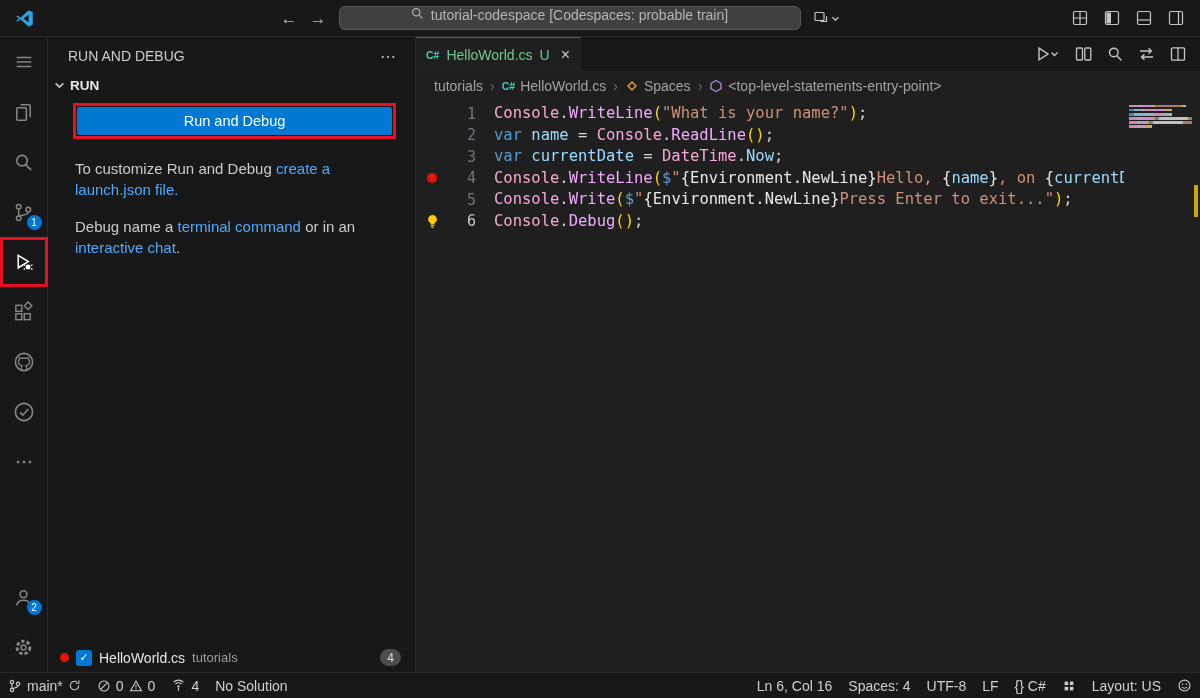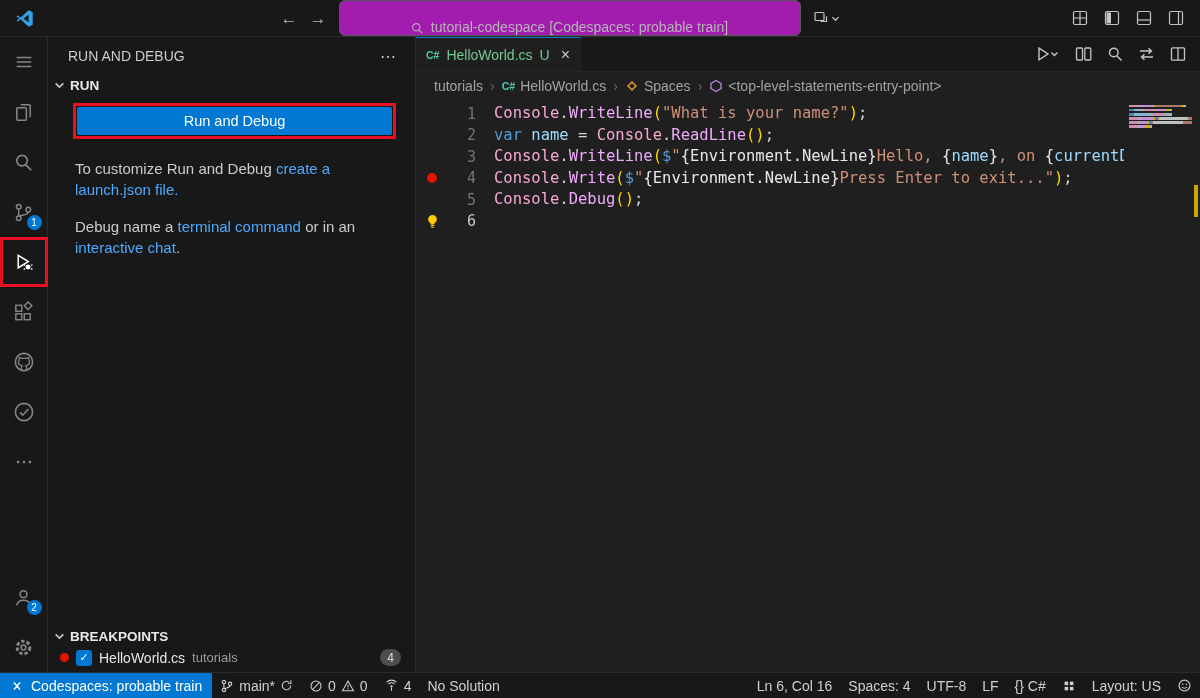--- a/index.html
+++ b/index.html
@@ -12,22 +12,22 @@
   body{width:1200px;height:698px;overflow:hidden;background:var(--bg-editor);
        font-family:"Liberation Sans",sans-serif;color:var(--fg);position:relative;user-select:none}
   svg{display:block}
 
   
   .titlebar{height:37px;background:var(--bg-dark);border-bottom:1px solid var(--border);
             display:flex;align-items:center}
   .tb-logo{width:48px;display:flex;justify-content:center}
   .tb-center{flex:1;display:flex;align-items:center;justify-content:center;gap:12px}
   .nav-arrow{color:#b9b9b9;font-size:17px;line-height:1}
-  .searchbox{width:462px;height:36px;background:#a21caf;border:1px solid #585858;border-radius:6px;
-             display:flex;align-items:flex-end;justify-content:center;gap:7px;color:#b5b5b5;font-size:14px}
+  .searchbox{width:462px;height:24px;background:#404040;border:1px solid #585858;border-radius:6px;
+             display:flex;align-items:flex-start;justify-content:center;gap:7px;color:#b5b5b5;font-size:14px}
   .cs-menu{display:flex;align-items:center;gap:2px;color:#c5c5c5}
   .tb-right{display:flex;gap:16px;padding-right:16px;color:#c5c5c5;align-items:center}
 
   
   .main{display:flex;height:635px}
 
   .activitybar{width:48px;background:var(--bg-dark);border-right:1px solid var(--border);
                display:flex;flex-direction:column;align-items:center}
   .ab-item{width:48px;height:50px;display:flex;align-items:center;justify-content:center;
            color:var(--fg-dim);position:relative;flex:none}
@@ -253,28 +253,20 @@
       </span>
       <span>RUN</span>
     </div>
     <div class="run-annotation">
       <button class="run-button">Run and Debug</button>
     </div>
     <div class="sb-text"><span>To customize Run and Debug </span><span class="sb-link">create a launch.json file.</span></div>
     <div class="sb-text"><span>Debug name a </span><span class="sb-link">terminal command</span><span> or in an </span><span class="sb-link">interactive chat</span><span>.</span></div>
 
     <div class="bp-section">
-      <div class="section-header">
-        <span class="chev">
-          <svg width="11" height="11" viewBox="0 0 10 10" fill="none" stroke="currentColor" stroke-width="1.5">
-              <path d="M1.5 3 5 6.5 8.5 3"></path>
-            </svg>
-        </span>
-        <span>BREAKPOINTS</span>
-      </div>
       <div class="bp-row">
         <span class="bp-dot"></span>
         <span class="checkbox">✓</span>
         <span class="bp-file">HelloWorld.cs</span>
         <span class="bp-path">tutorials</span>
         <span class="bp-badge">4</span>
       </div>
     </div>
   </div>
 
@@ -375,20 +367,21 @@
                 <rect x="6" y="11.8" width="4" height="1.2" fill="#ffcc00"></rect>
                 <rect x="6.6" y="13.6" width="2.8" height="1.1" fill="#ffcc00"></rect>
               </svg>
             </span>
             <span class="lnum current">6</span>
           </div>
         </div>
       <div class="code-lines">
           <div class="code-row"><span class="tk-type">Console</span><span class="tk-p">.</span><span class="tk-fn">WriteLine</span><span class="tk-b">(</span><span class="tk-str">"What is your name?"</span><span class="tk-b">)</span><span class="tk-p">;</span></div>
           <div class="code-row"><span class="tk-kw">var </span><span class="tk-var">name</span><span class="tk-p"> = </span><span class="tk-type">Console</span><span class="tk-p">.</span><span class="tk-fn">ReadLine</span><span class="tk-b">(</span><span class="tk-b">)</span><span class="tk-p">;</span></div>
+          <div class="code-row"><span class="tk-kw">var </span><span class="tk-var">currentDate</span><span class="tk-p"> = </span><span class="tk-type">DateTime</span><span class="tk-p">.</span><span class="tk-var">Now</span><span class="tk-p">;</span></div>
           <div class="code-row"><span class="tk-type">Console</span><span class="tk-p">.</span><span class="tk-fn">WriteLine</span><span class="tk-b">(</span><span class="tk-kw">$</span><span class="tk-str">"</span><span class="tk-wt">{</span><span class="tk-wt">Environment.NewLine</span><span class="tk-wt">}</span><span class="tk-str">Hello, </span><span class="tk-wt">{</span><span class="tk-var">name</span><span class="tk-wt">}</span><span class="tk-str">, on </span><span class="tk-wt">{</span><span class="tk-var">currentDate</span></div>
           <div class="code-row"><span class="tk-type">Console</span><span class="tk-p">.</span><span class="tk-fn">Write</span><span class="tk-b">(</span><span class="tk-kw">$</span><span class="tk-str">"</span><span class="tk-wt">{</span><span class="tk-wt">Environment.NewLine</span><span class="tk-wt">}</span><span class="tk-str">Press Enter to exit..."</span><span class="tk-b">)</span><span class="tk-p">;</span></div>
           <div class="code-row"><span class="tk-type">Console</span><span class="tk-p">.</span><span class="tk-fn">Debug</span><span class="tk-b">(</span><span class="tk-b">)</span><span class="tk-p">;</span></div>
         </div>
       <div class="minimap">
           <div>
             <div class="mini-row">
               <span class="mini-seg tk-type" style="width: 9.45px;"></span>
               <span class="mini-seg tk-p" style="width: 2px;"></span>
               <span class="mini-seg tk-fn" style="width: 12.15px;"></span>
@@ -452,26 +445,20 @@
           </div>
         </div>
       <div class="overview">
         <div class="ov-marker"></div>
       </div>
     </div>
   </div>
 </div>
 
 <div class="statusbar">
-  <div class="sb-remote">
-    <svg width="14" height="14" viewBox="0 0 16 16" fill="none" stroke="#fff" stroke-width="1.6">
-      <path d="M4.5 4 8 8l-3.5 4M11.5 4 8 8l3.5 4"></path>
-    </svg>
-    <span>Codespaces: probable train</span>
-  </div>
   <div class="st-item">
     <svg width="14" height="14" viewBox="0 0 16 16" fill="none" stroke="currentColor" stroke-width="1.3">
       <circle cx="4.5" cy="3.5" r="1.9"></circle>
         <circle cx="4.5" cy="12.5" r="1.9"></circle>
         <circle cx="11.5" cy="5.5" r="1.9"></circle>
       <path d="M4.5 5.4v5.2M11.5 7.4c0 3.2-7 2.4-7 4.4"></path>
     </svg>
     <span>main*</span>
     <svg width="13" height="13" viewBox="0 0 16 16" fill="none" stroke="currentColor" stroke-width="1.3">
       <path d="M13.2 8A5.2 5.2 0 1 1 11 3.8"></path>

